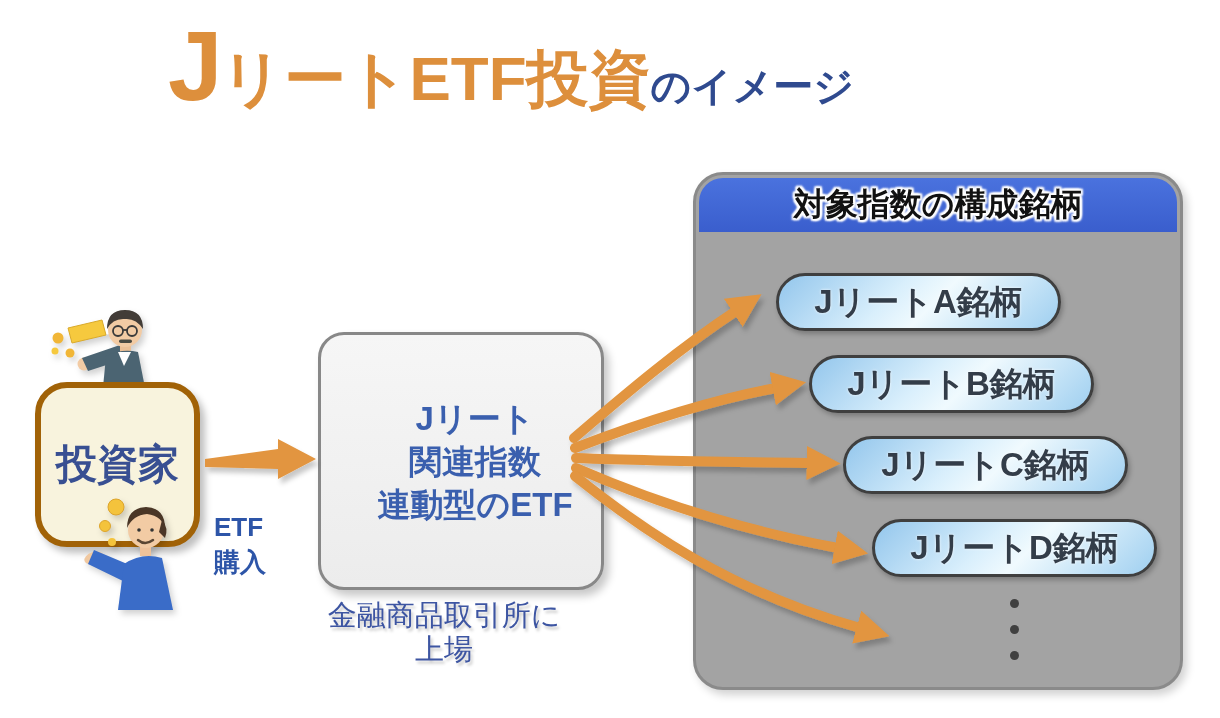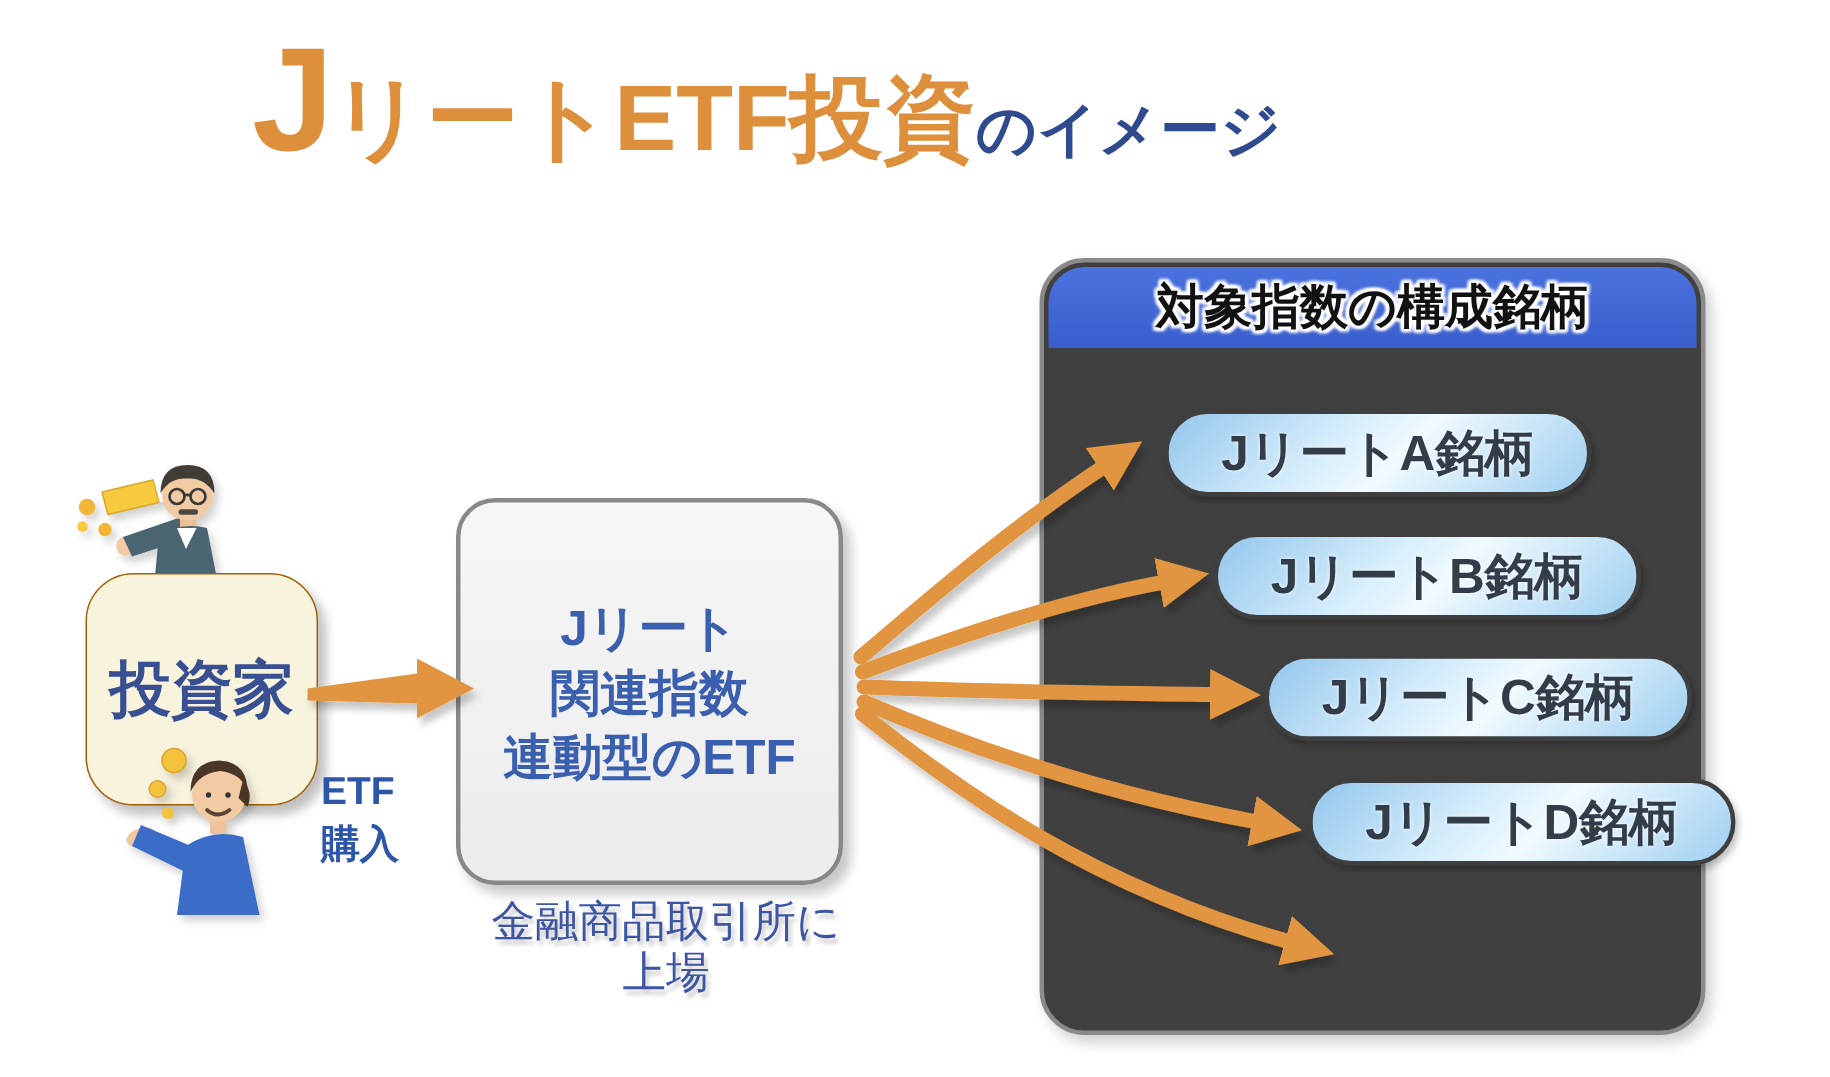--- a/index.html
+++ b/index.html
@@ -10,53 +10,54 @@
   
   .title{
     position:absolute;left:168px;top:10px;display:flex;align-items:baseline;
     font-weight:bold;white-space:nowrap;
   }
   .title .t-initial{font-size:98px;color:#DD8F3C;letter-spacing:-2px;}
   .title .t-orange{font-size:62px;color:#DD8F3C;letter-spacing:0px;}
   .title .t-navy{font-size:40px;color:#2F4A8F;}
   
   .investor-box{
-    position:absolute;left:57px;top:382px;width:153px;height:153px;
-    background:#F8F3DD;border:1px solid #a16207;border-radius:32px;
+    position:absolute;left:35px;top:382px;width:153px;height:153px;
+    background:#F8F3DD;border:6px solid #a16207;border-radius:32px;
     box-shadow:5px 6px 7px rgba(0,0,0,0.25);
     display:flex;align-items:center;justify-content:center;z-index:2;
   }
   .investor-box .label{font-size:41px;font-weight:bold;color:#384F92;}
   .char-svg{position:absolute;filter:drop-shadow(3px 4px 3px rgba(0,0,0,0.18));}
   #char-top{left:40px;top:306px;z-index:1;}
   #char-bottom{left:78px;top:492px;z-index:3;}
   
   .purchase-label{
     position:absolute;left:214px;top:510px;z-index:2;
     font-size:26px;font-weight:bold;color:#2D55A8;line-height:35px;
   }
   
   .etf-box{
-    position:absolute;left:304px;top:332px;width:252px;height:252px;
+    position:absolute;left:318px;top:332px;width:252px;height:252px;
     background:linear-gradient(180deg,#f6f6f6 0%,#ececec 100%);
     border:3px solid #888888;border-radius:26px;
     box-shadow:5px 6px 8px rgba(0,0,0,0.22);
     display:flex;flex-direction:column;align-items:center;justify-content:center;
     z-index:2;
+    padding-left:28px;
   }
   .etf-box .line{font-size:33px;font-weight:bold;color:#3A5FAE;line-height:43px;text-align:center;}
   .etf-caption{
     position:absolute;left:308px;top:598px;width:272px;text-align:center;z-index:2;
     font-size:29px;font-weight:normal;color:#3D55A2;line-height:34px;
     text-shadow:2px 3px 3px rgba(0,0,0,0.22);
   }
   
   .index-panel{
-    position:absolute;left:693px;top:172px;width:444px;height:518px;
-    background:#404040;border:3px solid #8A8A8A;border-radius:30px;
+    position:absolute;left:693px;top:172px;width:490px;height:518px;
+    background:#a3a3a3;border:3px solid #8A8A8A;border-radius:30px;
     box-shadow:4px 5px 9px rgba(0,0,0,0.18);z-index:2;box-sizing:border-box;
   }
   .panel-header{
     position:absolute;left:3px;right:3px;top:3px;height:54px;
     background:linear-gradient(180deg,#4A72DE 0%,#3A5ECD 100%);
     border-radius:24px 24px 0 0;
     display:flex;align-items:center;justify-content:center;
   }
   .panel-header .label{
     font-size:32px;font-weight:bold;color:#111111;

